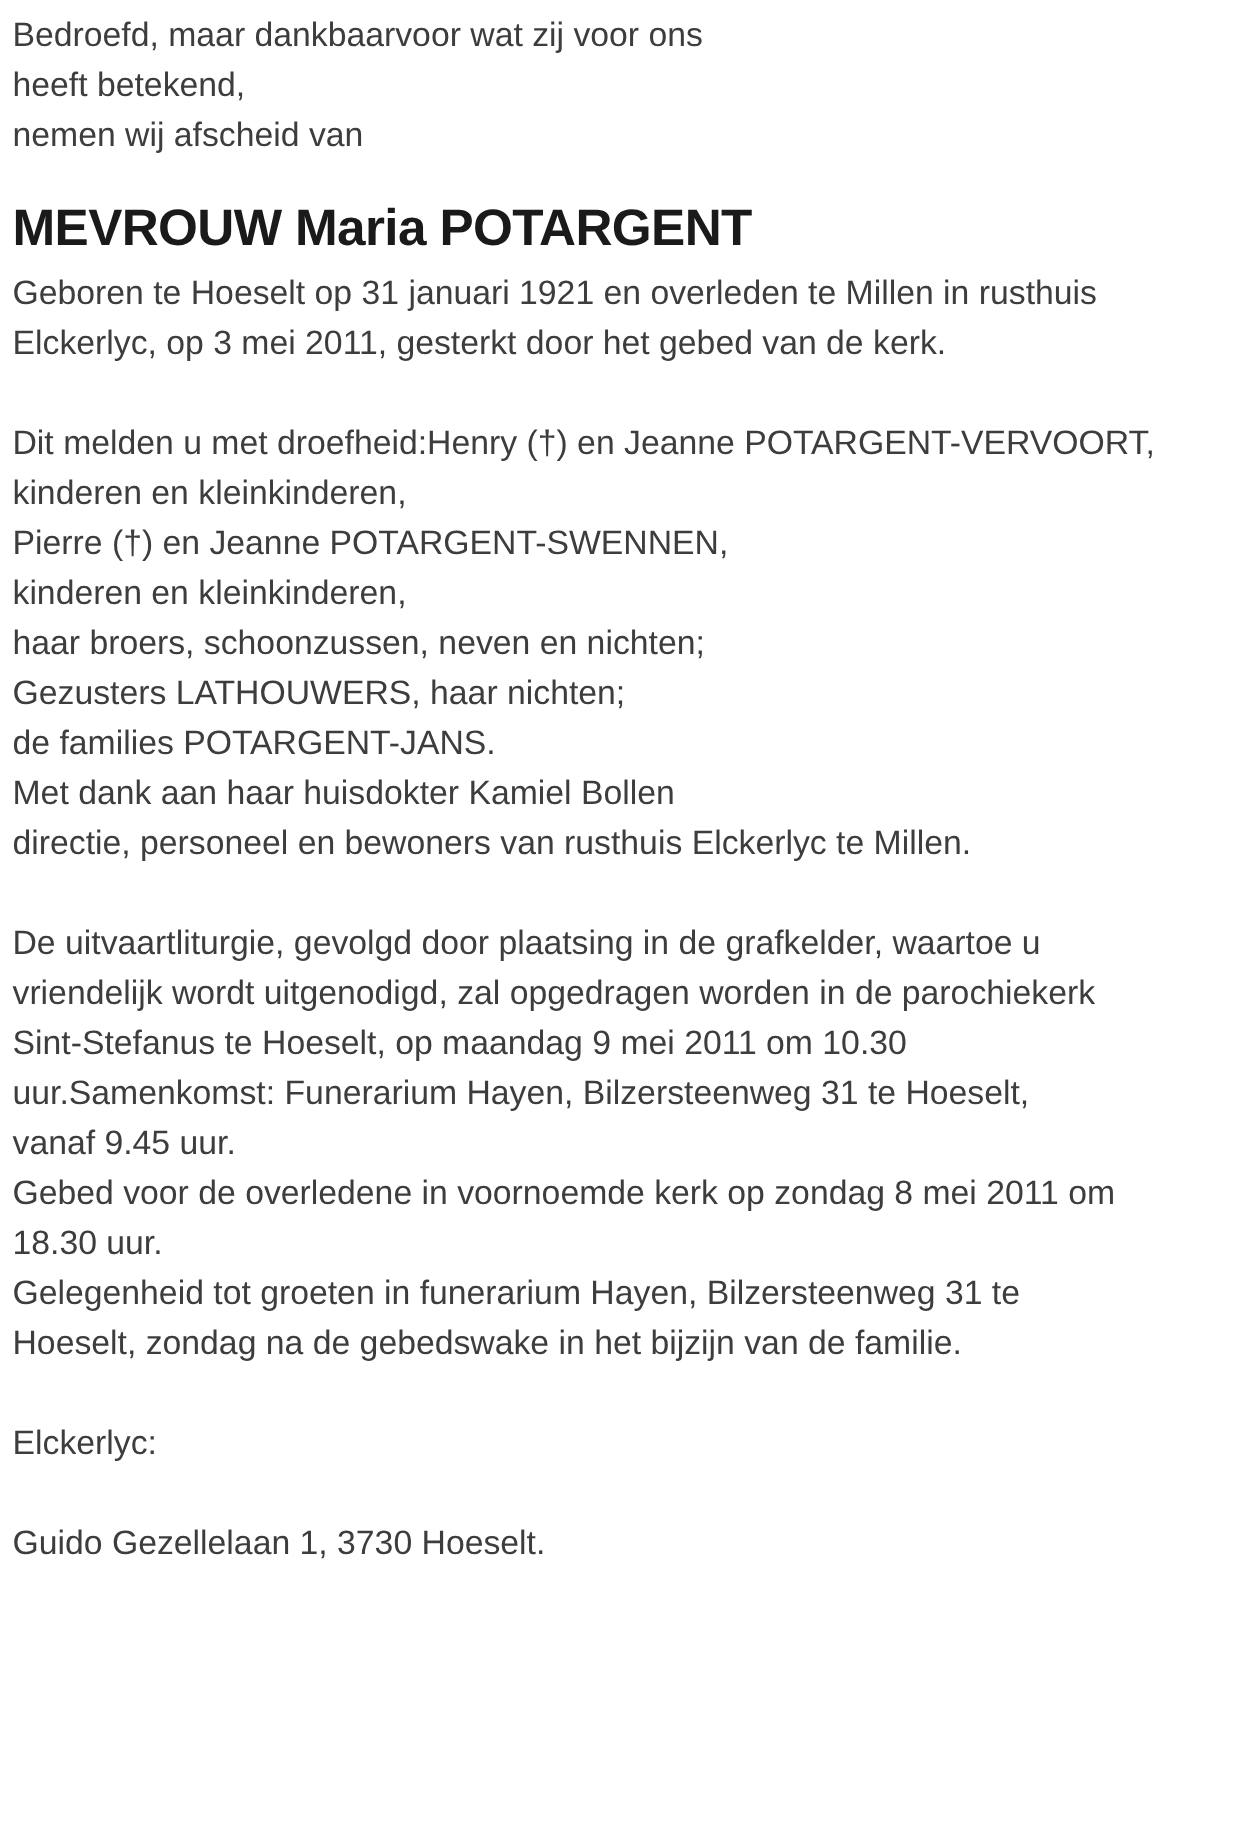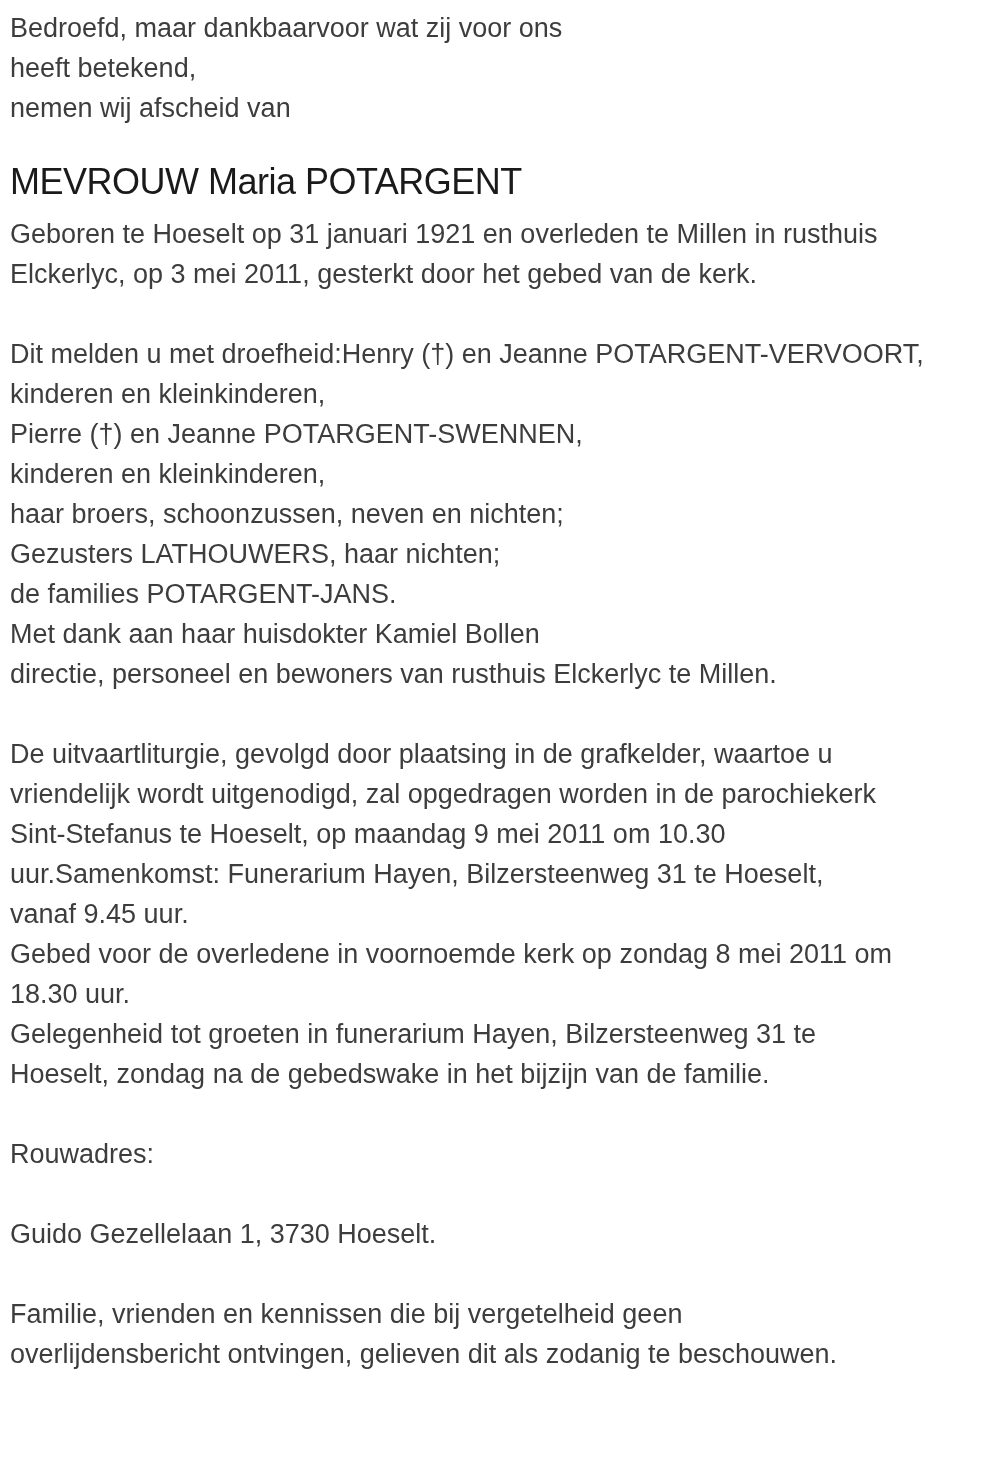--- a/index.html
+++ b/index.html
@@ -27,23 +27,23 @@
   }
   main.obituary p {
     margin: 40px 0 0 0;
     white-space: pre-line;
   }
   main.obituary > :first-child {
     margin-top: 0;
   }
   main.obituary h1 {
     margin: 30px 0 8px 0;
-    font-size: 36px;
+    font-size: 41px;
     line-height: 48px;
-    font-weight: 400;
+    font-weight: 700;
     letter-spacing: -0.5px;
     color: #1a1a1a;
     white-space: pre-line;
   }
   main.obituary h1 + p {
     margin-top: 0;
   }
 </style>
 </head>
 <body>
@@ -72,19 +72,17 @@
   <p>De uitvaartliturgie, gevolgd door plaatsing in de grafkelder, waartoe u
 vriendelijk wordt uitgenodigd, zal opgedragen worden in de parochiekerk
 Sint-Stefanus te Hoeselt, op maandag 9 mei 2011 om 10.30
 uur.Samenkomst: Funerarium Hayen, Bilzersteenweg 31 te Hoeselt,
 vanaf 9.45 uur.
 Gebed voor de overledene in voornoemde kerk op zondag 8 mei 2011 om
 18.30 uur.
 Gelegenheid tot groeten in funerarium Hayen, Bilzersteenweg 31 te
 Hoeselt, zondag na de gebedswake in het bijzijn van de familie.</p>
 
-  <p>Rouwadres:</p>
+  <p>Elckerlyc:</p>
 
   <p>Guido Gezellelaan 1, 3730 Hoeselt.</p>
 
-  <p>Familie, vrienden en kennissen die bij vergetelheid geen
-overlijdensbericht ontvingen, gelieven dit als zodanig te beschouwen.</p>
 </main>
 
 </body></html>

